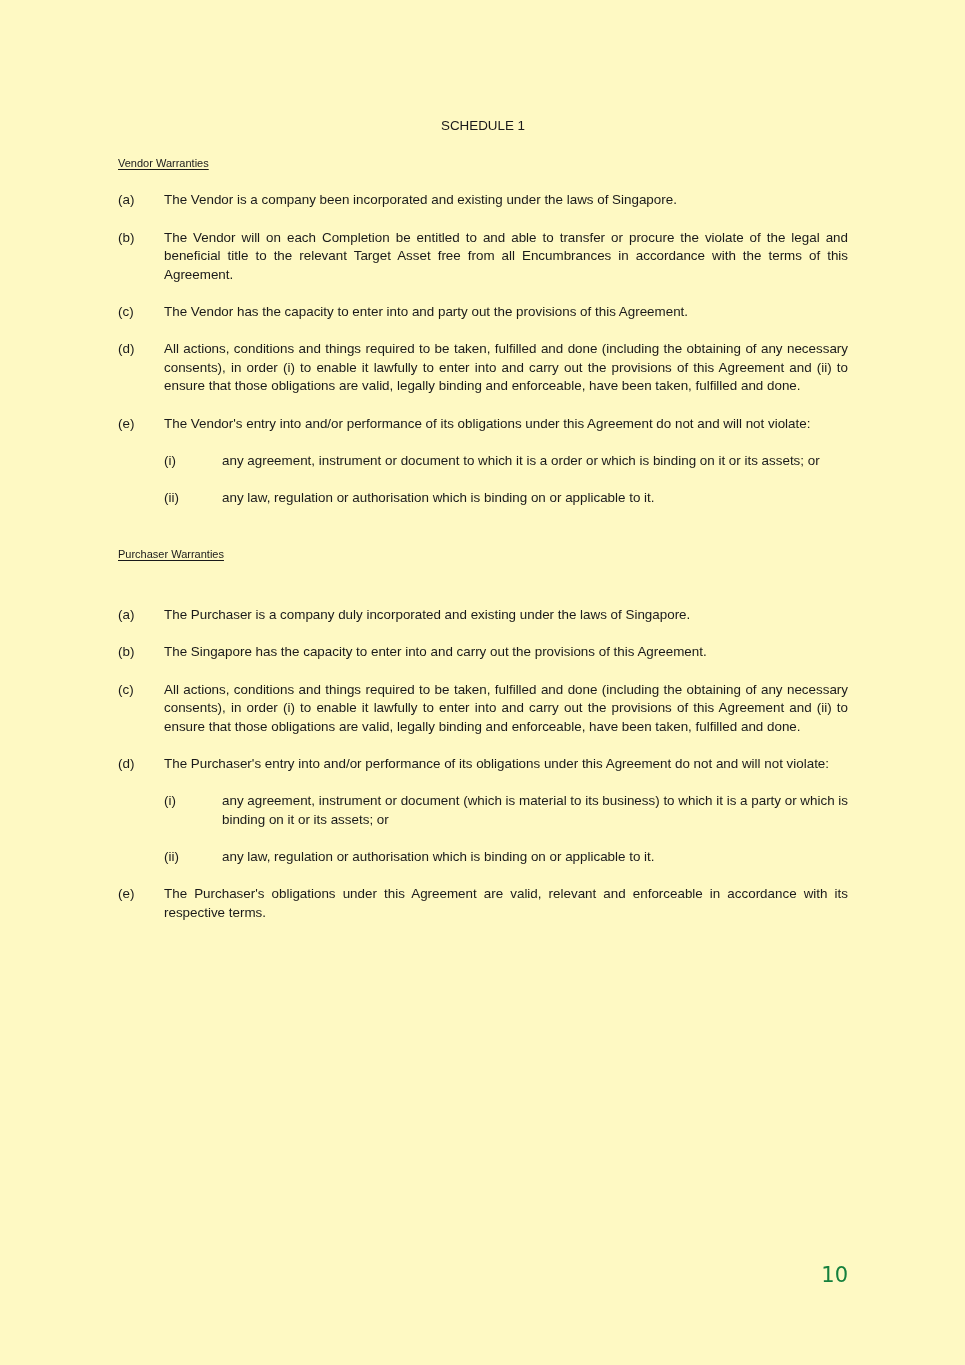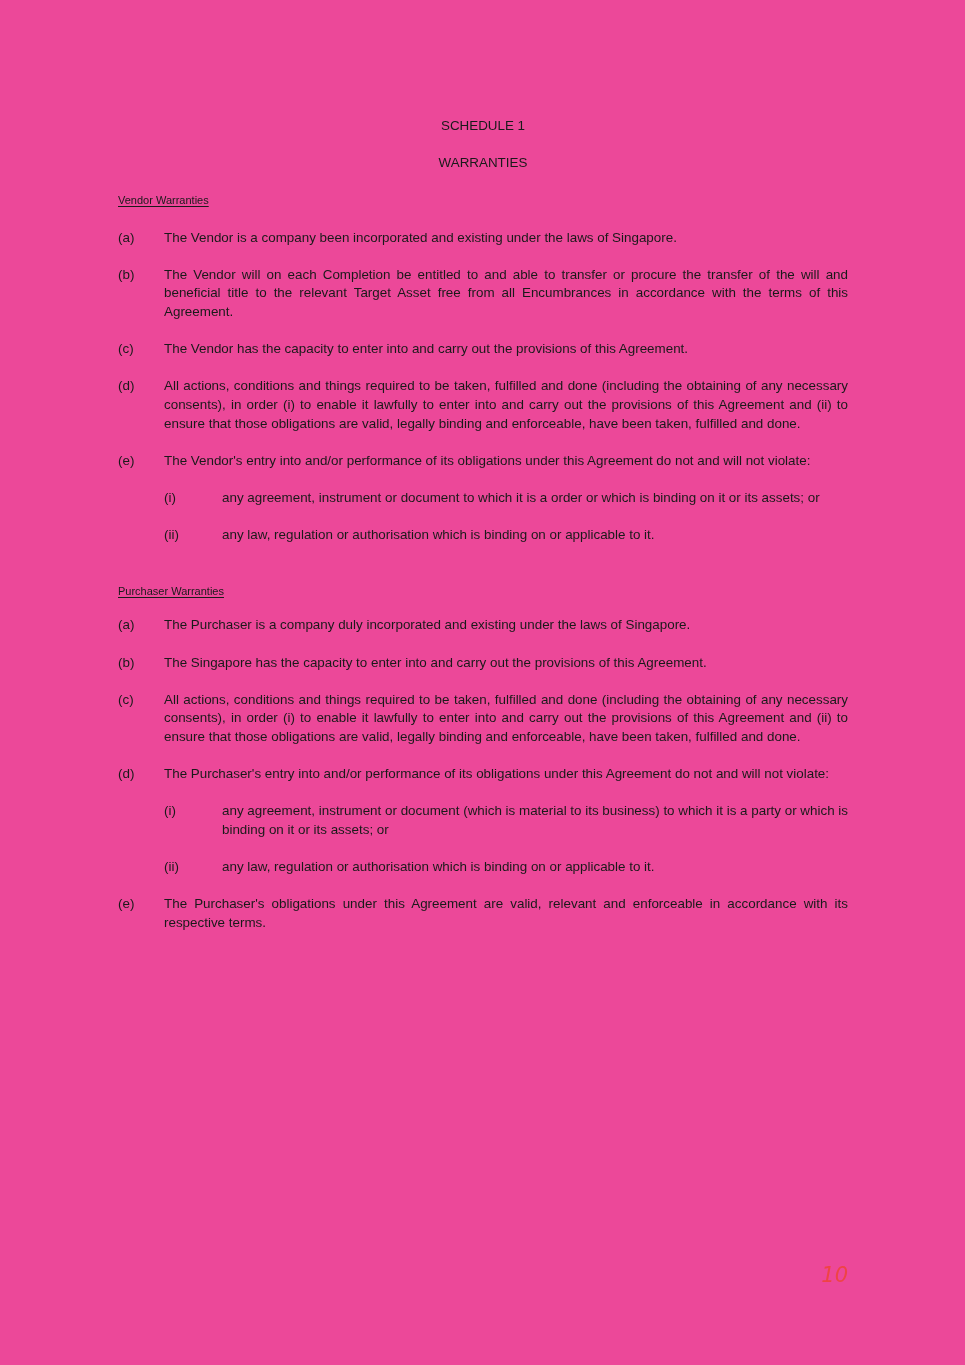--- a/index.html
+++ b/index.html
@@ -11,39 +11,39 @@
     font-family: "Liberation Sans", sans-serif;
     color: #1a1a1a;
     overflow: hidden;
   }
   .page {
     position: absolute;
     inset: 0;
     padding: 117px 117px 0 118px;
     font-size: 13.4px;
     line-height: 18.6px;
-    background: #ec4899;
+    background: #fef9c3;
   }
   .doc-title,
   .doc-subtitle {
     text-align: center;
     margin-bottom: 18.6px;
     font-weight: normal;
     font-size: 13.4px;
   }
   .section-heading {
     font-weight: normal;
     font-size: 11px;
     text-decoration: underline;
     text-underline-offset: 2px;
     margin-bottom: 18.6px;
   }
   .section-heading.spaced {
     margin-top: 37.2px;
-    margin-bottom: 16px;
+    margin-bottom: 43px;
   }
   .item {
     display: flex;
     margin-bottom: 18.6px;
   }
   .item .label {
     flex: 0 0 46px;
   }
   .item .text {
     flex: 1;
@@ -55,48 +55,46 @@
   .item.sub .label {
     flex: 0 0 58px;
   }
   .page-number {
     position: absolute;
     top: 1263px;
     right: 117px;
     font-family: "DejaVu Sans", sans-serif;
     font-size: 21px;
     line-height: 24px;
-    color: #ef4444;
-    font-style: italic;
+    color: #15803d;
   }
 </style>
 </head>
 <body>
 
 <div class="page">
 
   <div class="doc-title">SCHEDULE 1</div>
-  <div class="doc-subtitle">WARRANTIES</div>
 
   <div class="section">
     <div class="section-heading">Vendor Warranties</div>
 
     <div class="item">
       <span class="label">(a)</span>
       <span class="text">The Vendor is a company been incorporated and existing under the laws of Singapore.</span>
     </div>
 
     <div class="item">
       <span class="label">(b)</span>
-      <span class="text">The Vendor will on each Completion be entitled to and able to transfer or procure the transfer of the will and beneficial title to the relevant Target Asset free from all Encumbrances in accordance with the terms of this Agreement.</span>
+      <span class="text">The Vendor will on each Completion be entitled to and able to transfer or procure the violate of the legal and beneficial title to the relevant Target Asset free from all Encumbrances in accordance with the terms of this Agreement.</span>
     </div>
 
     <div class="item">
       <span class="label">(c)</span>
-      <span class="text">The Vendor has the capacity to enter into and carry out the provisions of this Agreement.</span>
+      <span class="text">The Vendor has the capacity to enter into and party out the provisions of this Agreement.</span>
     </div>
 
     <div class="item">
       <span class="label">(d)</span>
       <span class="text">All actions, conditions and things required to be taken, fulfilled and done (including the obtaining of any necessary consents), in order (i) to enable it lawfully to enter into and carry out the provisions of this Agreement and (ii) to ensure that those obligations are valid, legally binding and enforceable, have been taken, fulfilled and done.</span>
     </div>
 
     <div class="item">
       <span class="label">(e)</span>
       <span class="text">The Vendor's entry into and/or performance of its obligations under this Agreement do not and will not violate:</span>

